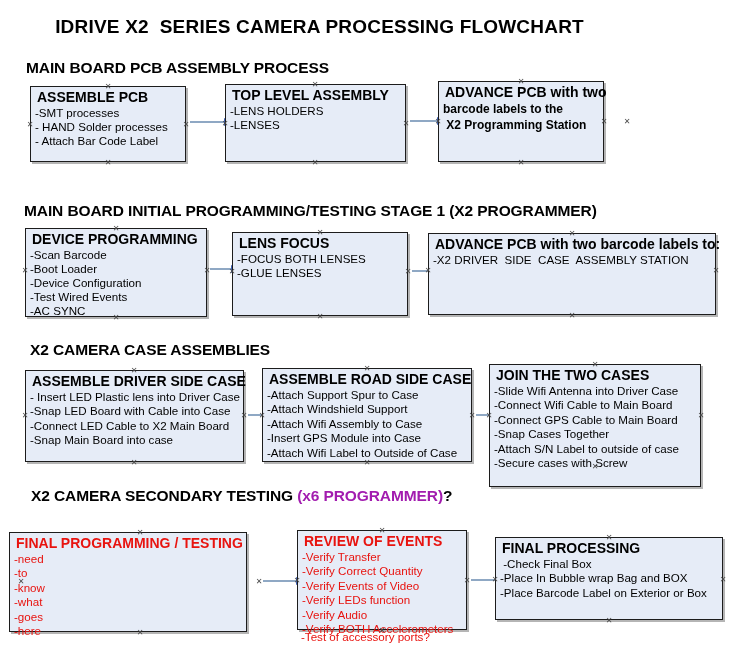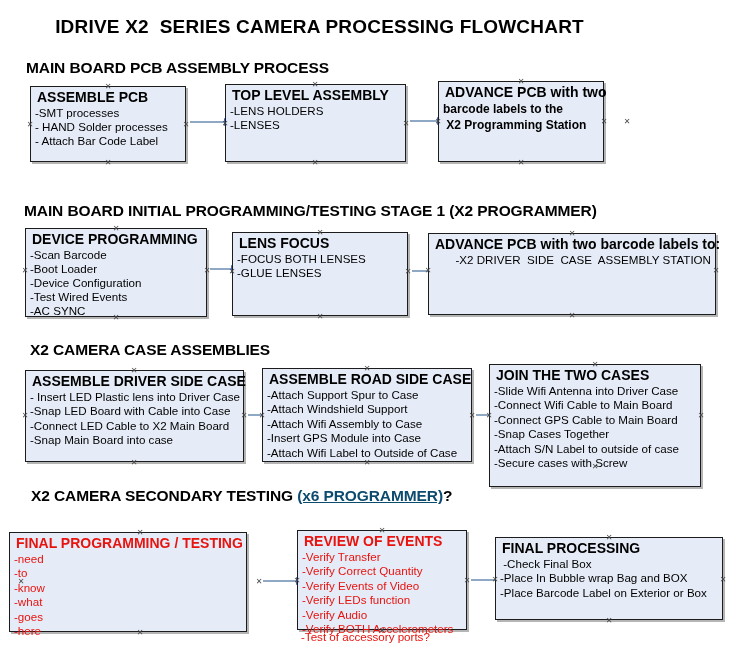--- a/index.html
+++ b/index.html
@@ -37,22 +37,21 @@
 
   
   .section-heading {
     position: absolute;
     font-size: 15.5px;
     font-weight: bold;
     white-space: pre;
     letter-spacing: -0.1px;
   }
   .section-heading .accent {
-    color: #0c4a6e;
-    text-decoration: underline;
+    color: #a21caf;
   }
 
   
   .node {
     position: absolute;
     background: #e6ecf7;
     border: 1.6px solid #1c1c1c;
     box-sizing: border-box;
     box-shadow: 2px 2px 0 0 rgba(120,120,120,0.55);
     padding: 3px 4px 0 4px;
@@ -199,21 +198,21 @@
   </div>
   <div class="handle" style="left:320px; top:232px;"></div>
   <div class="handle" style="left:320px; top:316px;"></div>
   <div class="handle" style="left:232px; top:271px;"></div>
   <div class="handle" style="left:408px; top:271px;"></div>
 
   <div class="connector" style="left:412px; top:270px; width:18px;">
       <span class="head"></span>
     </div>
 
-  <div class="node" style="left:428px; top:233px; width:288px; height:82px;text-align:right;">
+  <div class="node" style="left:428px; top:233px; width:288px; height:82px;">
     <div class="node-title">ADVANCE PCB with two barcode labels to:</div>
     <div class="node-line">-X2 DRIVER  SIDE  CASE  ASSEMBLY STATION</div>
   </div>
   <div class="handle" style="left:572px; top:233px;"></div>
   <div class="handle" style="left:572px; top:315px;"></div>
   <div class="handle" style="left:428px; top:270px;"></div>
   <div class="handle" style="left:716px; top:270px;"></div>
 
   <div class="section-heading" style="left:30px; top:341px;">X2 CAMERA CASE ASSEMBLIES</div>
 

